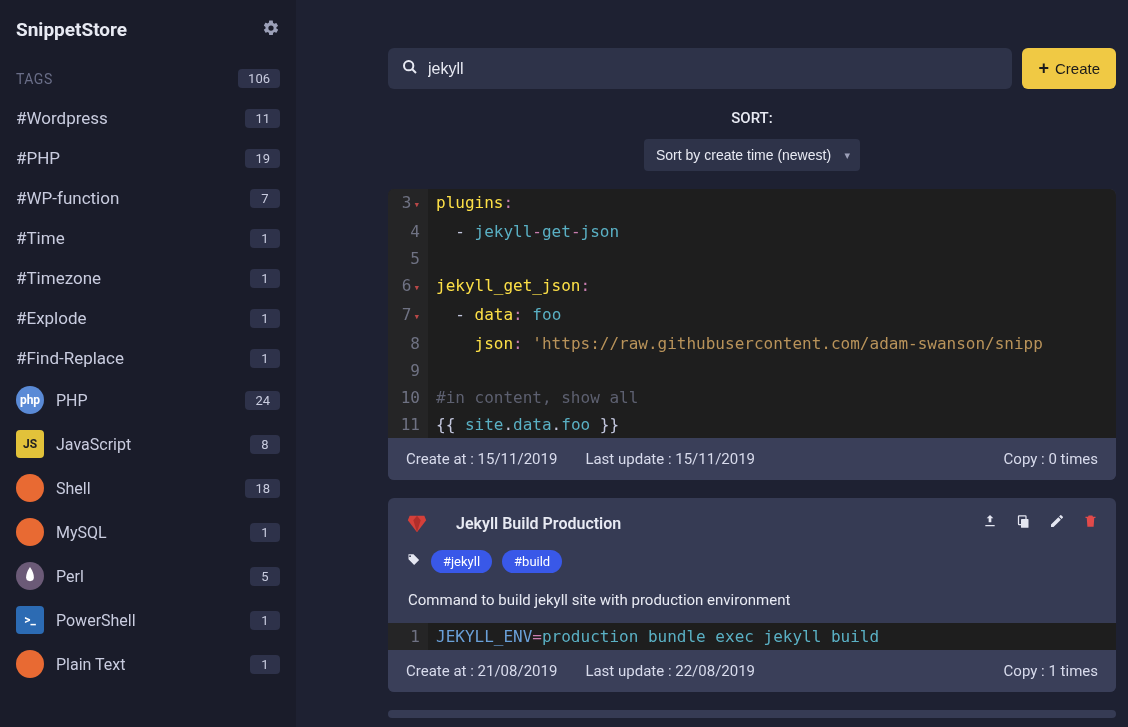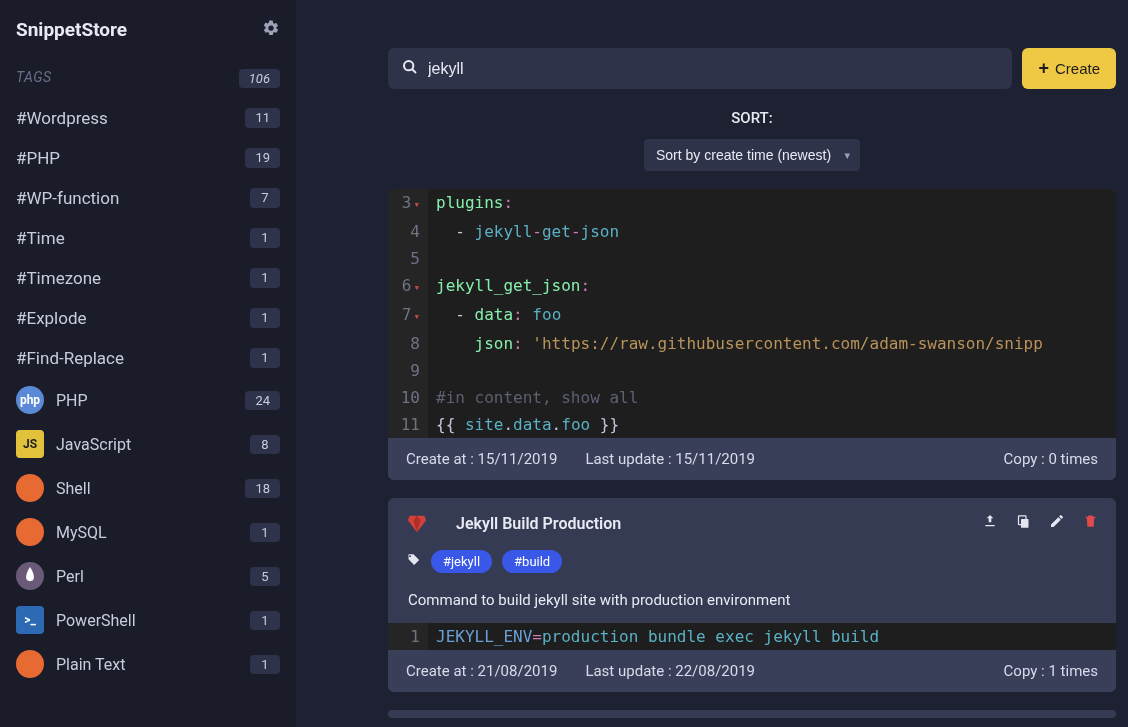--- a/index.html
+++ b/index.html
@@ -32,41 +32,41 @@
   font-size: 19px;
   font-weight: 700;
 }
 .gear-icon {
   font-size: 18px;
   color: #9ca0b8;
   cursor: pointer;
 }
 .section-row {
   display: flex;
-  align-items: flex-start;
+  align-items: center;
   justify-content: space-between;
   padding: 10px 16px;
-  font-style: italic;
 }
 .section-label {
   color: #6a6e88;
   font-size: 14px;
   letter-spacing: 0.5px;
 }
 .badge {
   background: #2e324a;
   color: #c9ccdf;
   font-size: 13px;
   padding: 2px 10px;
   border-radius: 4px;
   min-width: 30px;
   text-align: center;
 }
 .list-item {
   display: flex;
+  align-items: center;
   justify-content: space-between;
   padding: 10px 16px;
   cursor: pointer;
 }
 .tag-name { color: #c9ccdf; font-size: 17px; }
 .lang-item {
   display: flex;
   align-items: center;
   justify-content: space-between;
   padding: 8px 16px;
@@ -208,21 +208,21 @@
   width: 40px;
   text-align: right;
   padding-right: 8px;
   color:#6f7283;
   background:#252526;
   flex-shrink:0;
   user-select:none;
 }
 .gutter .fold { color:#b94848; margin-left:2px; font-size:11px; }
 .code { padding-left: 8px; }
-.tok-key { color:#86efac; }
+.tok-key { color:#fde047; }
 .tok-dash { color:#c3c7de; }
 .tok-ident { color:#5ab0c4; }
 .tok-punc { color:#c97db0; }
 .tok-str { color:#b9935a; }
 .tok-comment { color:#5d6070; font-style: normal; }
 .tok-brace { color:#c3c7de; }
 .tok-var { color:#6aa0d8; }
 .tok-eq { color:#c97db0; }
 .card-foot {
   display:flex;

